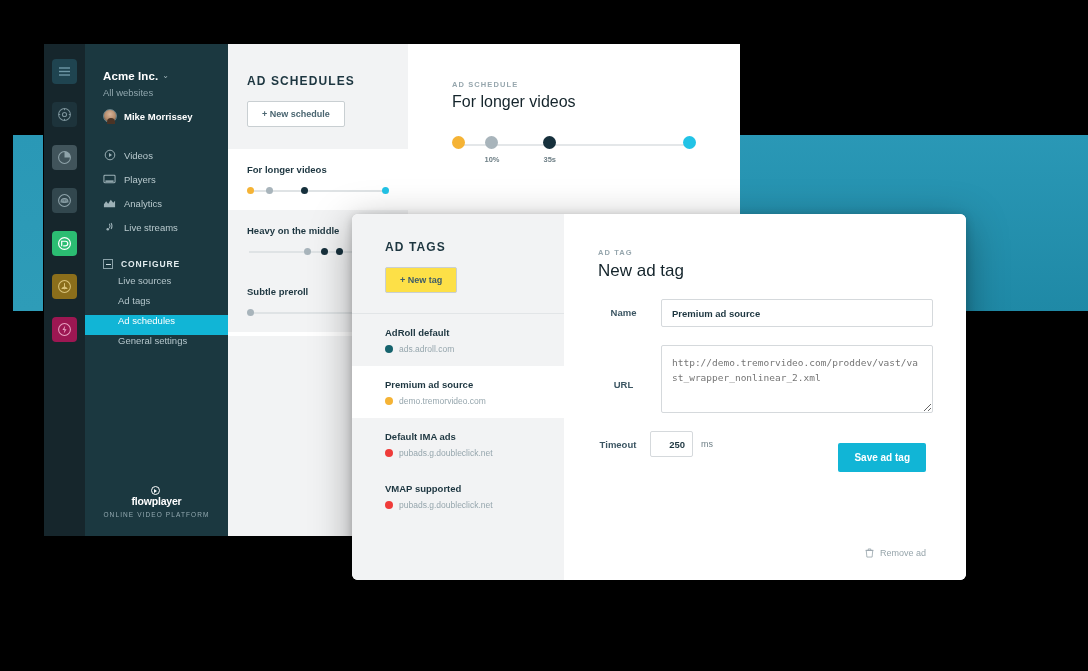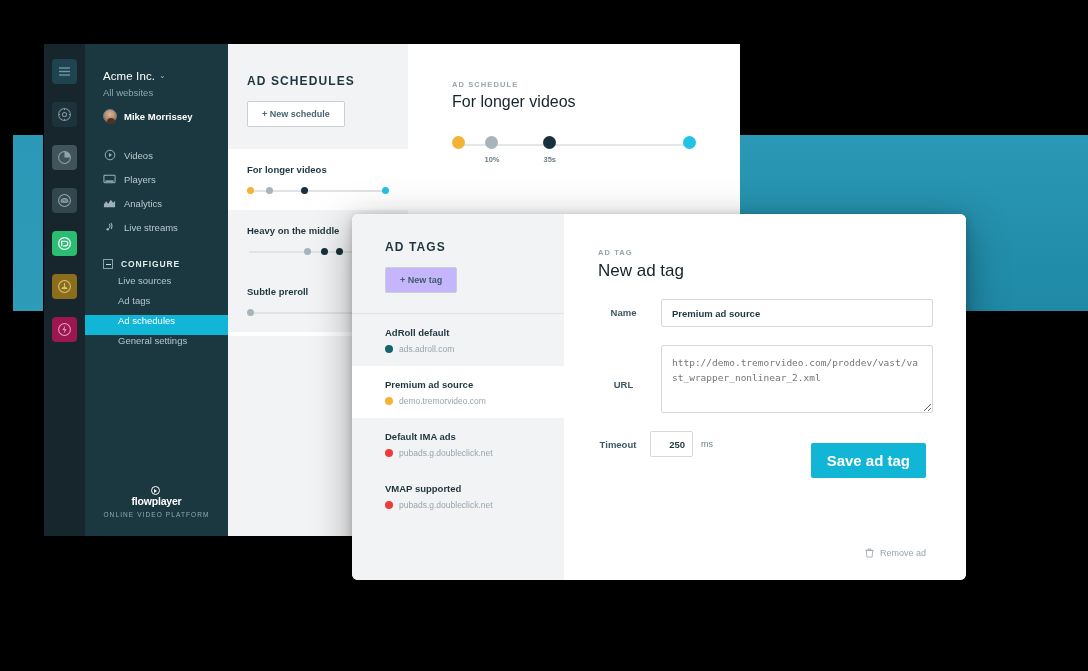--- a/index.html
+++ b/index.html
@@ -57,21 +57,21 @@
 
   
   .sidebar {
     position: absolute; left: 41px; top: 0;
     width: 143px; height: 492px;
     background: #1b3840;
     color: #c8d6da;
   }
   .org-block { padding: 22px 0 0 18px; }
   .org-name {
-    font-size: 11.5px; font-weight: normal; color: #ffffff; letter-spacing:.1px;
+    font-size: 11.5px; font-weight: bold; color: #ffffff; letter-spacing:.1px;
     display:inline-block;
   }
   .org-caret { display:inline-block; margin-left:4px; color:#9fb3b9; font-size:8px; vertical-align: 2px;}
   .org-sub { font-size: 9.5px; color: #8fa6ad; margin-top: 3px; }
   .user-row { display:flex; align-items:center; margin-top: 11px; }
   .avatar {
     width: 14px; height: 14px; border-radius: 50%;
     background: radial-gradient(circle at 50% 35%, #d7b59b 0%, #b58b6a 55%, #6b4a33 100%);
     border: 1px solid #6a8289; position: relative; flex: none;
   }
@@ -167,21 +167,21 @@
     width:614px; height:366px;
     background:#ffffff; border-radius:6px;
     box-shadow: 0 10px 40px rgba(0,0,0,.35), 0 2px 10px rgba(0,0,0,.2);
     overflow:hidden; display:flex;
   }
   .tags-col { width:212px; background:#f2f3f4; position:relative; }
   .tags-head { padding: 26px 0 20px 33px; }
   .tags-title { font-size:12px; font-weight:bold; letter-spacing:1.1px; color:#1d3640; }
   .tags-newbtn {
     margin-top:13px; display:inline-block;
-    border:1px solid #c9cfd2; background:#c4b5fd; color:#3f5c68;
+    border:1px solid #c9cfd2; background:#fde047; color:#3f5c68;
     font-size:9px; font-weight:bold; padding:7px 14px; border-radius:2px;
   }
   .tag-item { padding: 13px 0 12px 33px; background:#f2f3f4; }
   .tag-item.sel { background:#ffffff; }
   .tag-name { font-size:9.5px; font-weight:bold; color:#1d3640; }
   .tag-host { display:flex; align-items:center; margin-top:6px; font-size:8.5px; color:#96a6ad; }
   .tag-host .d { width:8px; height:8px; border-radius:50%; margin-right:6px; flex:none; }
   .tag-divider { height:1px; background:#e2e5e7; }
 
   .form-col { flex:1; position:relative; background:#ffffff; padding-left:34px; }
@@ -207,21 +207,21 @@
   .fnum {
     width:43px; height:26px; border:1px solid #d5d9dc; border-radius:2px;
     font-size:9.5px; font-weight:bold; color:#1d3640; text-align:right;
     padding:0 7px; line-height:24px; background:#fff;
   }
   .unit { font-size:9px; color:#6e7f86; margin-left:8px; line-height:26px; }
 
   .save-btn {
     position:absolute; right:40px; top:229px;
     background:#11b5d6; color:#ffffff; border-radius:2px;
-    font-size:15px; font-weight:bold; padding:9px 16px;
+    font-size:10px; font-weight:bold; padding:9px 16px;
   }
   .remove-row {
     position:absolute; right:40px; bottom:22px;
     display:flex; align-items:center; font-size:9px; color:#97a5ab;
   }
   .remove-row .trash { margin-right:6px; display:flex; }
 </style>
 </head>
 <body>
 

